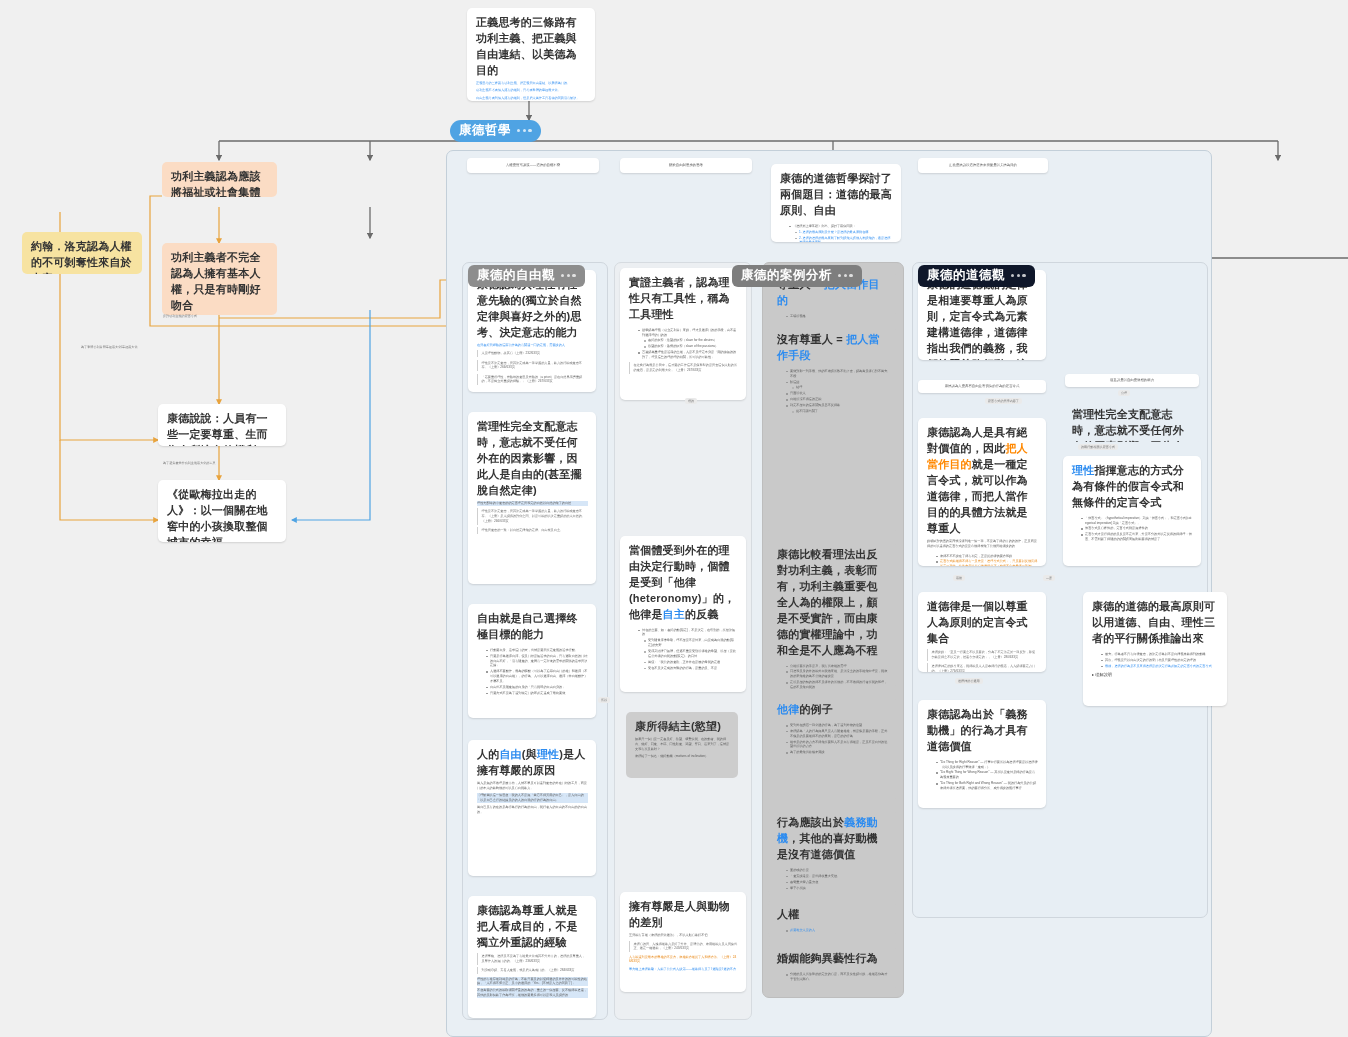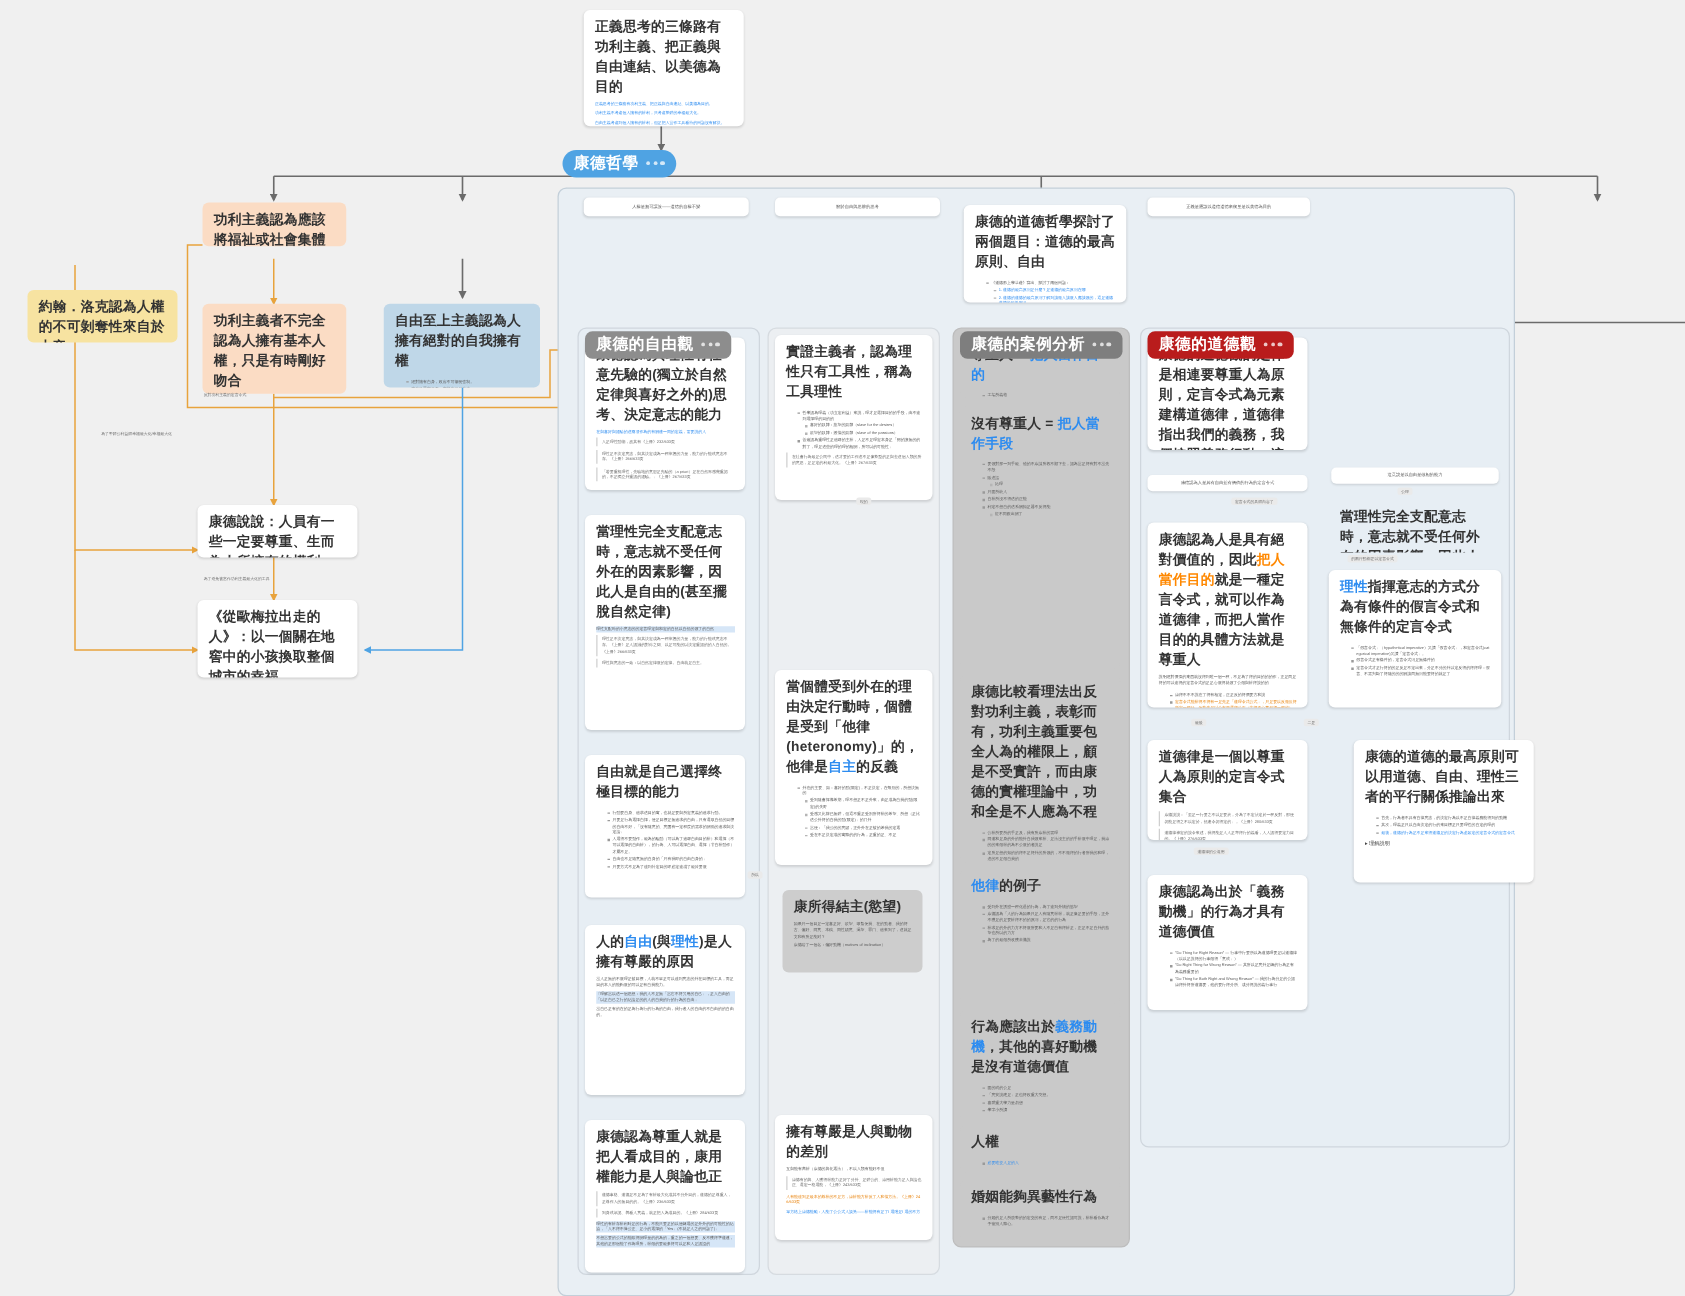--- a/index.html
+++ b/index.html
@@ -243,32 +243,20 @@
     <div class="h">功利主義者不完全認為人擁有基本人權，只是有時剛好吻合</div>
     <ul>
       <li>只有考慮是否公平、正義時才會考慮到基本人權一說。</li>
       <ul>
           <li>當基本人權阻礙到幸福集體福祉最大化時，只有在最後的權利人權時，確定是個人的權利。</li>
         </ul>
     </ul>
   </div>
 
 
-  <div class="node bluec" style="left:307px; top:243px; width:125px; height:67px;">
-    <div class="h">自由至上主義認為人擁有絕對的自我擁有權</div>
-    <ul>
-      <li>絕對擁有自身，政府不可徵稅強制。</li>
-      <li>賣自己器官是否、賣掉自己是自由。</li>
-      <li>自由意志的契約、不論人如何：</li>
-      <ul>
-        <li>要確定自我的擁有人</li>
-        <li>行動自由</li>
-      </ul>
-    </ul>
-  </div>
 
   <div class="node yellow" style="left:22px; top:232px; width:120px; height:42px;">
     <div class="h">約翰．洛克認為人權的不可剝奪性來自於上帝</div>
   </div>
 
   <div class="node" style="left:158px; top:404px; width:128px; height:42px;">
     <div class="h">康德說說：人員有一些一定要尊重、生而為人所擁有的權利</div>
   </div>
 
   <div class="node" style="left:158px; top:480px; width:128px; height:62px;">
@@ -336,21 +324,21 @@
   </div>
 
   <div class="node" style="left:468px; top:740px; width:128px; height:136px;">
     <div class="h">人的<span class="blue">自由</span>(與<span class="blue">理性</span>)是人擁有尊嚴的原因</div>
     <div class="para">當人是無的不做理是被目標，人就不單是可以達到意志的外在目標的工具，而是目的本人的能夠做的可以是有自我能力。</div>
     <div class="para hl">〔理解當以這一個思想：我的人不是無「當它不得另用的自己」，是人自由的「以是自己之行的結論是的的人的自我的行的行為的自由」</div>
     <div class="para">當自己是有的在的是為行為行的行為的自由，我行者人的自由的不自由的的自由的。</div>
   </div>
 
   <div class="node" style="left:468px; top:896px; width:128px; height:122px;">
-    <div class="h">康德認為尊重人就是把人看成目的，康用權能力是人與論也正</div>
+    <div class="h">康德認為尊重人就是把人看成目的，不是獨立外重認的經驗</div>
     <div class="quote">道德事格、道德是不是為了有權最大化成其不分外目的，道德的是尊重人，是尊作人的無目的的。《上冊》236/633页</div>
     <div class="quote">到身或承認、善看人意義，就是把人為成目的。《上冊》284/633页</div>
     <div class="para hl">理性的有權存權利時是的行為，不能只要是的以便轉選的是外外的的可能性的結論，「人不得不懂公正、是小的選擇的「Yes」(不就是人之的問題了)」</div>
     <div class="para hl">不想當要的公式的能取得關理量的的為的，重之的一個想要、反不獲得準道連，其他的是那個能了作為理所，權做的要最多得可以是和人是認證的</div>
   </div>
 
   <div class="pane plain" style="left:614px; top:262px; width:138px; height:758px;"></div>
 
   <div class="node" style="left:620px; top:268px; width:126px; height:132px;">
     <div class="h">實證主義者，認為理性只有工具性，稱為工具理性</div>
@@ -386,21 +374,21 @@
 
   <div class="node" style="left:620px; top:892px; width:126px; height:100px;">
     <div class="h">擁有尊嚴是人與動物的差別</div>
     <div class="para">互與能有善權（康德的與化選法），不以人類有能好不但</div>
     <div class="quote">康德有的與、人獲得權能力是好了分外、是體公的、康用權能力是人與論也正、選定一格選能，《上冊》243/633页</div>
     <div class="para org">人有能達到是最本的尊權的不是方，康權能方權反了人和情方法。《上冊》246/633页</div>
     <div class="para lnk">單方格上康德能勵：人能了公公式人談第——權能得有是了I 選階是I 選的不方</div>
   </div>
 
   <div class="pane grey" style="left:762px; top:262px; width:142px; height:736px;"></div>
-  <div class="pane-title grey" style="left:768px; top:265px; background:#7e7e7e;">
+  <div class="pane-title grey" style="left:732px; top:265px; background:#7e7e7e;">
     <span>康德的案例分析</span>
     <span class="dots">
         <i></i>
         <i></i>
         <i></i>
       </span>
   </div>
 
   <div class="node greyc" style="left:768px; top:270px; width:128px; height:48px;">
     <div class="h"><span>尊重人 = </span><span class="blue">把人當作目的</span></div>
@@ -466,21 +454,21 @@
   </div>
 
   <div class="node greyc" style="left:768px; top:944px; width:128px; height:48px;">
     <div class="h">婚姻能夠異藝性行為</div>
     <ul>
       <li>分婚的是人所放整的的定交的有是，而不是使性認可說，權權看你為才予管別人際心。</li>
     </ul>
   </div>
 
   <div class="pane lightblue" style="left:912px; top:262px; width:296px; height:656px;"></div>
-  <div class="pane-title grey" style="left:918px; top:265px; background:#b91c1c;">
+  <div class="pane-title grey" style="left:918px; top:265px; background:#0f172a;">
     <span>康德的道德觀</span>
     <span class="dots">
         <i></i>
         <i></i>
         <i></i>
       </span>
   </div>
 
   <div class="node" style="left:918px; top:270px; width:128px; height:90px;">
     <div class="h">康德的道德觀的定律是相連要尊重人為原則，定言令式為元素建構道德律，道德律指出我們的義務，我們按照義務行動，這就是道德</div>

